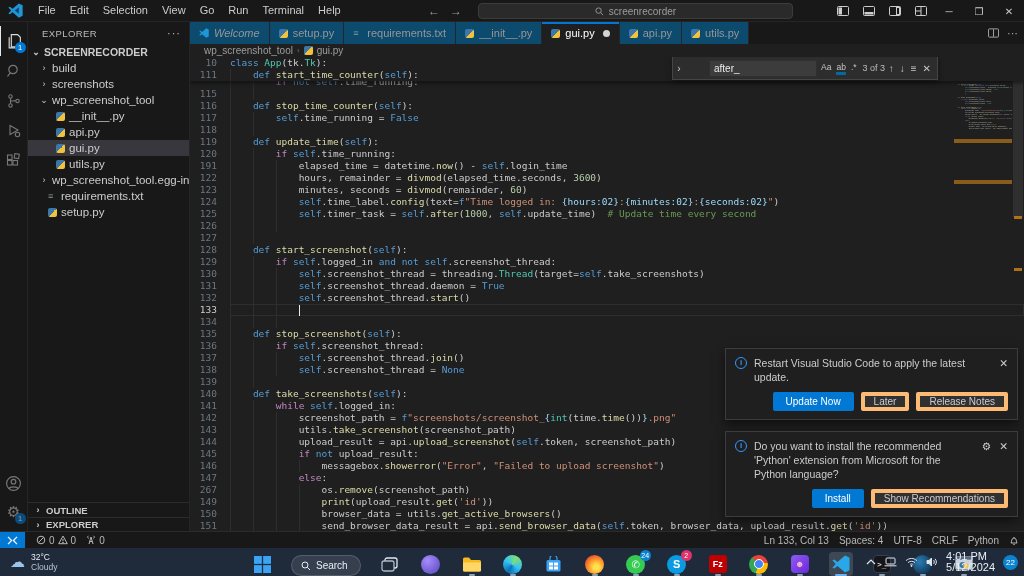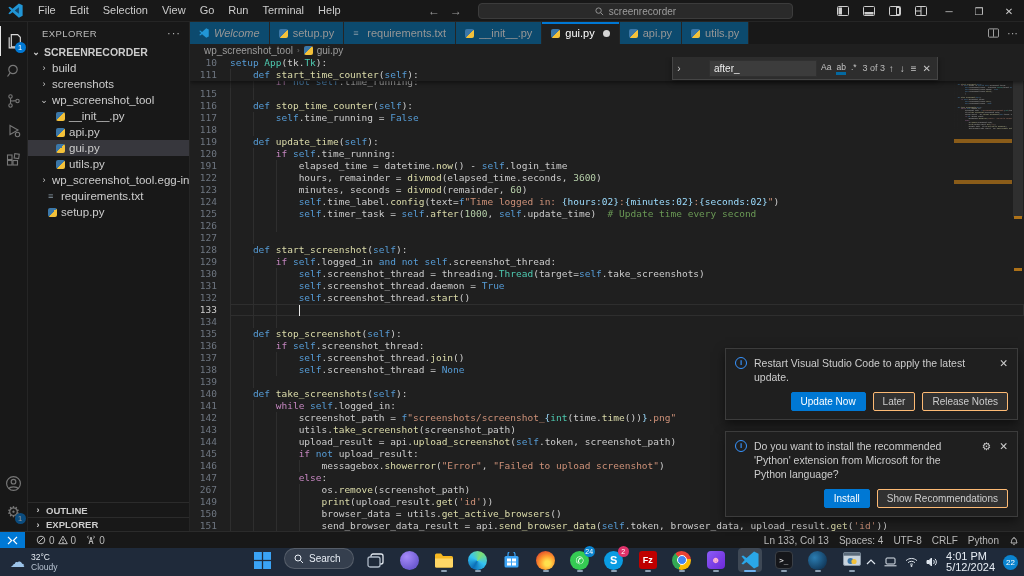--- a/index.html
+++ b/index.html
@@ -104,37 +104,37 @@
 
   
   .notifs { position:absolute; right:6px; bottom:59px; width:293px; display:flex; flex-direction:column; gap:11px; z-index:20; }
   .toast { background:#1f1f1f; border:1px solid #3c3c3c; box-shadow:0 4px 10px rgba(0,0,0,.5); padding:7px 9px 8px 9px; }
   .toast-head { display:flex; gap:7px; color:#cccccc; font-size:10.5px; line-height:14px; }
   .info-ico { width:12px; height:12px; border:1.2px solid #3794ff; border-radius:50%; color:#3794ff; font-size:8px;
               display:flex; align-items:center; justify-content:center; flex:none; margin-top:1px; font-weight:bold; }
   .toast-acts { margin-left:auto; display:flex; gap:8px; color:#cccccc; flex:none; }
   .toast-btns { display:flex; justify-content:flex-end; gap:7px; margin-top:8px; }
   .t-btn { height:19px; padding:0 9px; font-size:10px; display:flex; align-items:center; background:#313131;
-           border:1px solid #fdba74; color:#cccccc; border-radius:2px; }
+           border:4px solid #fdba74; color:#cccccc; border-radius:2px; }
   .t-btn.primary { background:#0078d4; border-color:#0078d4; color:#ffffff; }
 
   
   .statusbar { height:17px; background:#181818; border-top:1px solid #2b2b2b; display:flex; align-items:center;
                color:#b8b8b8; font-size:10px; flex:none; }
   .remote { height:100%; background:#0078d4; color:#fff; display:flex; align-items:center; padding:0 7px; margin-right:6px; }
   .st-item { display:flex; align-items:center; gap:3px; padding:0 5px; height:100%; }
   .st-right { margin-left:auto; display:flex; align-items:center; }
 
   
   .taskbar { height:28px; background:#1f2a3a; display:flex; align-items:center; position:relative; flex:none; }
   .weather { display:flex; align-items:center; gap:6px; padding-left:10px; color:#e8eef5; }
   .weather .cloud { font-size:15px; color:#9cc3e8; }
   .weather .wtxt { font-size:8.5px; line-height:10px; }
   .weather .cond { color:#b9c4d2; }
-  .tb-center { position:absolute; left:250px; display:flex; align-items:flex-start; gap:10px; height:28px; }
+  .tb-center { position:absolute; left:250px; display:flex; align-items:flex-end; gap:17px; height:28px; }
   .tb-ico { width:24px; height:24px; border-radius:4px; display:flex; align-items:center; justify-content:center;
             position:relative; flex:none; }
   .tb-ico.active { background:rgba(255,255,255,.14); }
   .run-dash { position:absolute; bottom:0px; left:50%; transform:translateX(-50%); width:6px; height:2.2px;
               border-radius:2px; background:#8fa0b3; }
   .tb-ico.active .run-dash { width:12px; background:#6db0ef; }
   .tb-badge { position:absolute; top:-2px; right:-3px; background:#0a84d0; color:#fff; font-size:7px; min-width:11px;
               height:11px; border-radius:6px; display:flex; align-items:center; justify-content:center; z-index:2; }
   .tb-badge.red { background:#e0336b; }
   .search-pill { height:21px; border-radius:11px; background:rgba(255,255,255,.10); border:1px solid rgba(255,255,255,.16);
@@ -370,21 +370,21 @@
         <span>wp_screenshot_tool</span>
         <span class="bc-sep">›</span>
         <span class="py-ico"></span>
         <span>gui.py</span>
       </div>
 
       <div class="editor">
         <div class="sticky" id="sticky">
             <div class="row ">
      <span class="gutter">10</span>
-     <span class="code-text"><span class="tk-k">setup </span><span class="tk-y">App</span><span class="tk-d">(tk.</span><span class="tk-y">Tk</span><span class="tk-d">):</span></span></div>
+     <span class="code-text"><span class="tk-k">class </span><span class="tk-y">App</span><span class="tk-d">(tk.</span><span class="tk-y">Tk</span><span class="tk-d">):</span></span></div>
             <div class="row ">
      <span class="gutter">111</span>
      <span class="code-text"><span class="ind"></span><span class="tk-k">def </span><span class="tk-f">start_time_counter</span><span class="tk-d">(</span><span class="tk-k">self</span><span class="tk-d">):</span></span></div>
           </div>
         <div id="code-lines">
             <div class="partial">
               <div class="row ">
      <span class="gutter"></span>
      <span class="code-text"><span class="ind"></span><span class="ind"></span><span class="tk-c">if </span><span class="tk-k">not</span><span class="tk-d"> </span><span class="tk-k">self</span><span class="tk-d">.time_running:</span></span></div>
             </div>

